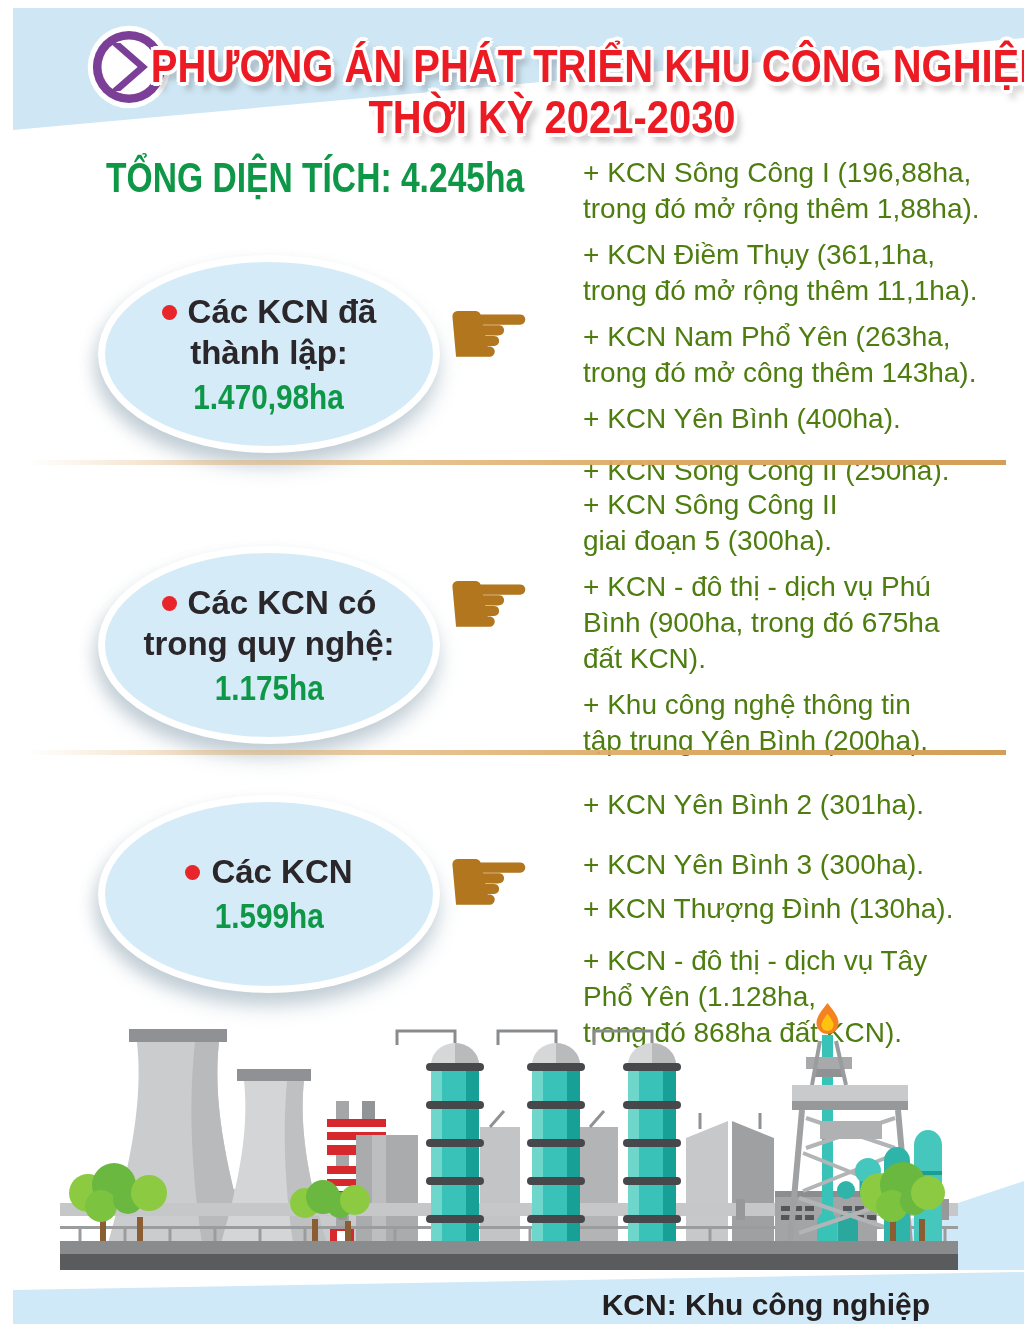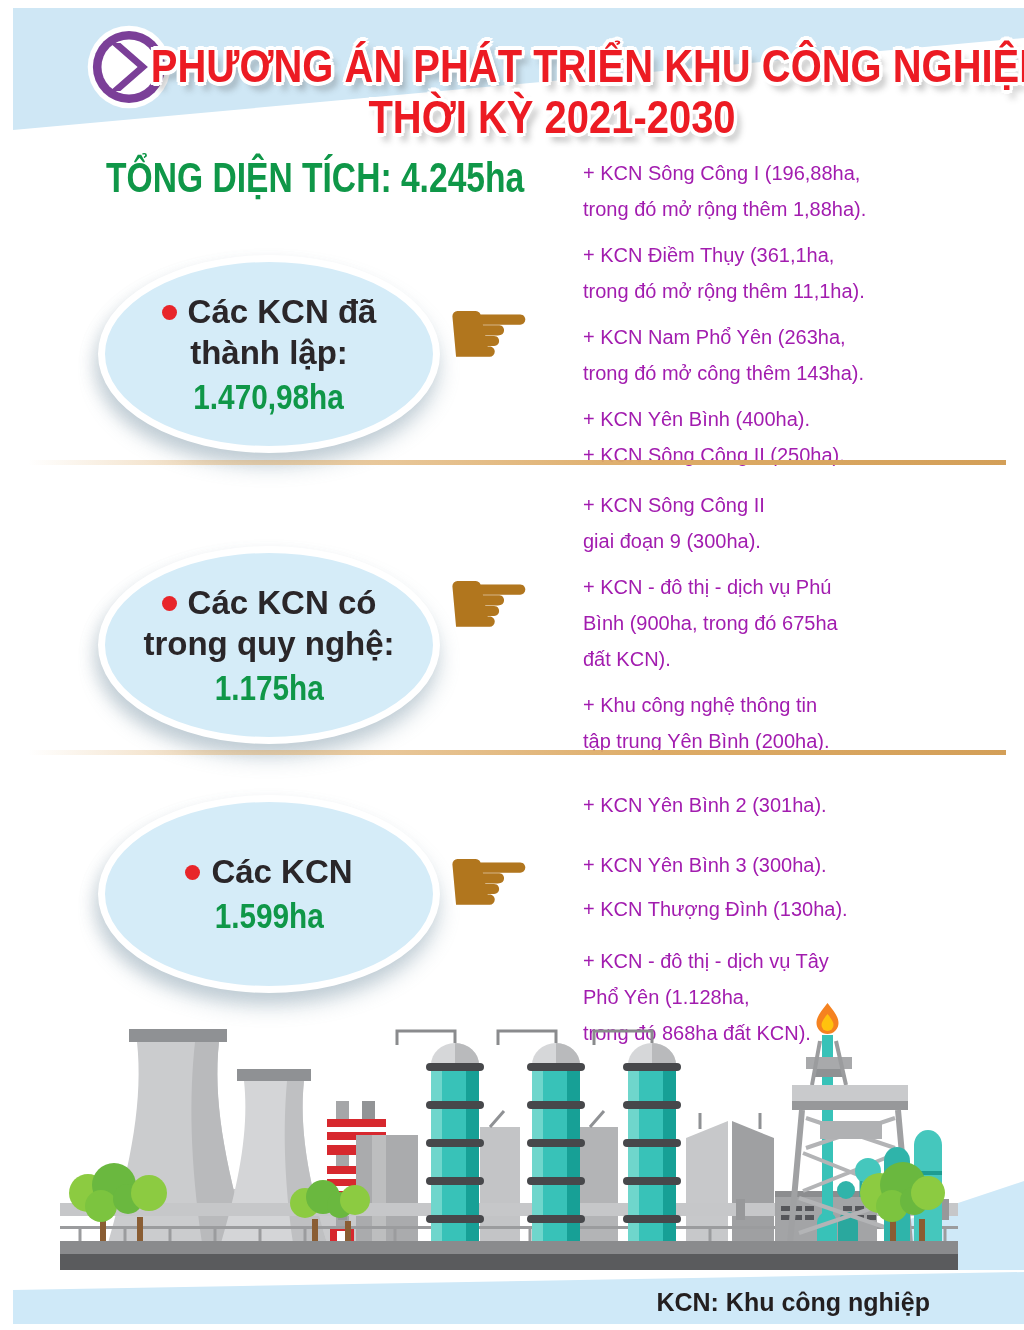--- a/index.html
+++ b/index.html
@@ -37,33 +37,33 @@
   .dot { display:inline-block; width:15px; height:15px; border-radius:50%; background:#e8252a;
          margin-right:11px; vertical-align:3px; }
   .bubble .value { font-size:35px; line-height:42px; font-weight:bold; color:#0f9748;
                    transform:scaleX(.85); margin-top:3px; }
   .hand {
     position:absolute; left:444px; font-size:100px; line-height:100px; color:#b1761e;
     text-shadow:-3px 0 0 #fff, 3px 0 0 #fff, 0 -3px 0 #fff, 0 3px 0 #fff;
   }
   
   .items { position:absolute; left:583px; width:436px; }
-  .item { white-space:pre-line; font-size:20px; line-height:36px; color:#a21caf; margin-bottom:10px; }
+  .item { white-space:pre-line; font-size:28px; line-height:36px; color:#4d7c0f; margin-bottom:10px; }
   
   .divider {
     position:absolute; left:28px; width:978px; height:5px;
     background:linear-gradient(to right, rgba(220,171,103,0), rgba(220,171,103,.45) 18%, #ddab66 65%, #d39f58 100%);
   }
   
   .factory { position:absolute; left:0; top:1003px; width:1024px; height:268px; }
   .footerband {
     position:absolute; left:0; top:1262px; width:1024px; height:68px; background:#cfe9f8;
     clip-path:polygon(13px 28px, 1024px 10px, 1024px 62px, 13px 62px);
   }
-  .footernote { position:absolute; right:94px; top:1288px; font-size:25px; font-weight:bold; color:#231f20; }
+  .footernote { position:absolute; right:94px; top:1288px; font-size:30px; font-weight:bold; color:#231f20; }
 </style>
 </head>
 <body>
 
 <div class="canvas">
 
   <div class="banner"></div>
   <svg class="badge" viewBox="0 0 100 100">
     <circle cx="50" cy="50" r="48" fill="#ffffff"></circle>
     <circle cx="50" cy="50" r="42" fill="#7b3f98"></circle>
@@ -83,35 +83,35 @@
     <div class="value">1.470,98ha</div>
   </div>
   <div class="hand" style="top:283px">☛</div>
   <div class="items" style="top:155px">
     <div class="item">+ KCN Sông Công I (196,88ha,
 trong đó mở rộng thêm 1,88ha).</div>
     <div class="item">+ KCN Điềm Thụy (361,1ha,
 trong đó mở rộng thêm 11,1ha).</div>
     <div class="item">+ KCN Nam Phổ Yên (263ha,
 trong đó mở công thêm 143ha).</div>
-    <div class="item" style="margin-bottom:0">+ KCN Yên Bình (400ha).</div>
+    <div class="item" style="margin-bottom:16px">+ KCN Yên Bình (400ha).</div>
     <div class="item">+ KCN Sông Công II (250ha).</div>
   </div>
 
   <div class="divider" style="top:460px"></div>
 
   <div class="bubble" style="top:546px">
     <div class="line"><span class="dot"></span><span>Các KCN có</span></div>
     <div class="line">trong quy nghệ:</div>
     <div class="value">1.175ha</div>
   </div>
   <div class="hand" style="top:553px">☛</div>
   <div class="items" style="top:487px">
     <div class="item">+ KCN Sông Công II
-giai đoạn 9 (300ha).</div>
+giai đoạn 5 (300ha).</div>
     <div class="item">+ KCN - đô thị - dịch vụ Phú
 Bình (900ha, trong đó 675ha
 đất KCN).</div>
     <div class="item">+ Khu công nghệ thông tin
 tập trung Yên Bình (200ha).</div>
   </div>
 
   <div class="divider" style="top:750px"></div>
 
   <div class="bubble" style="top:795px">

